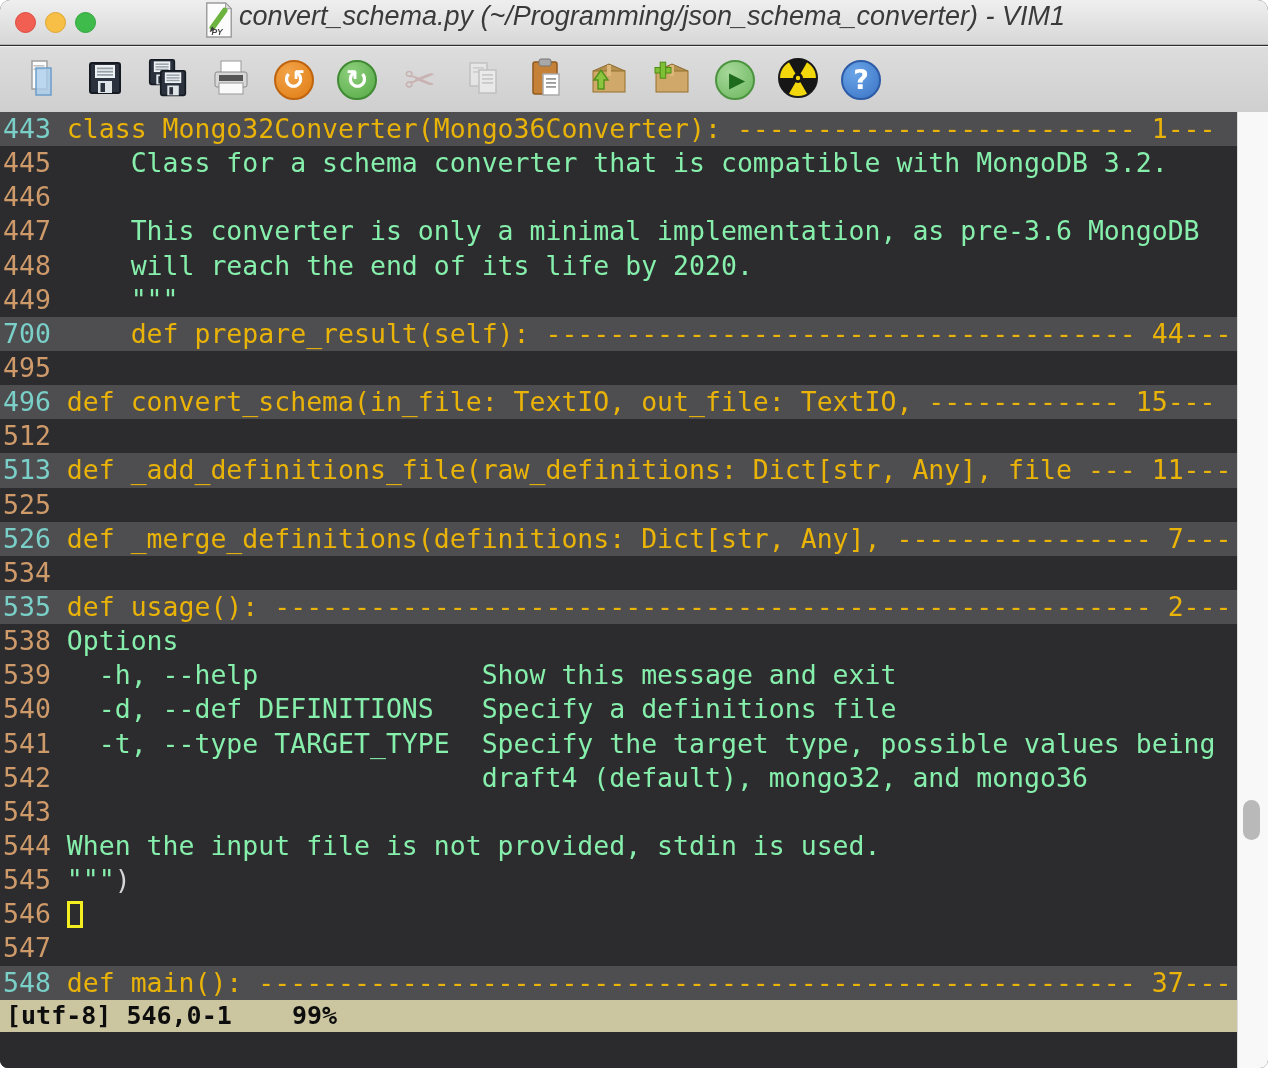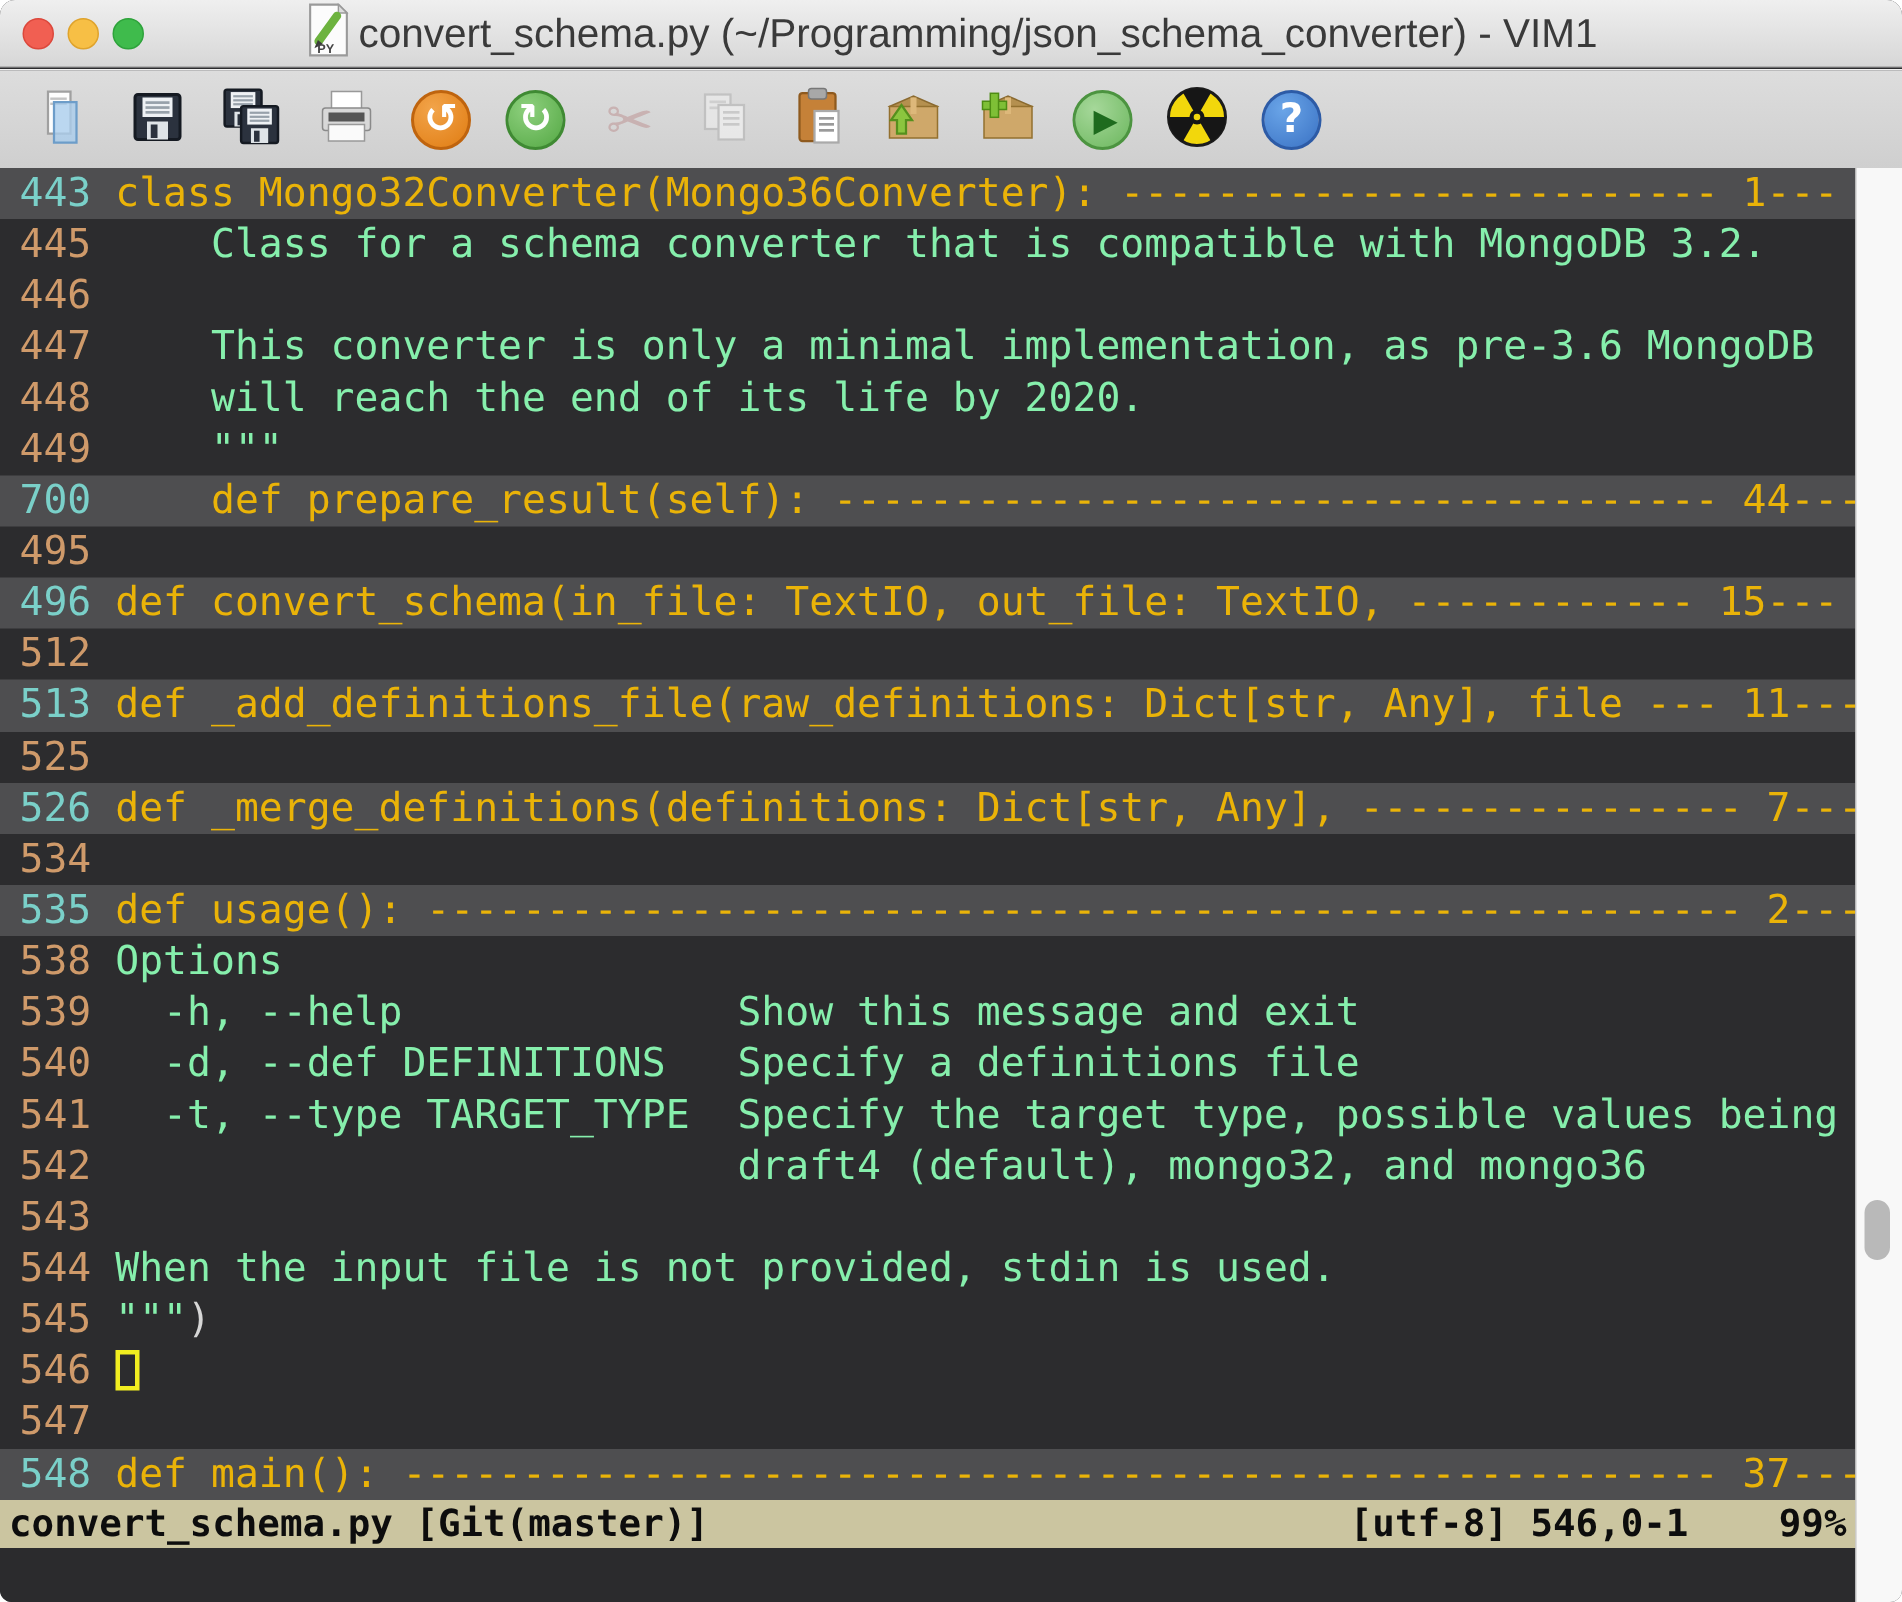--- a/index.html
+++ b/index.html
@@ -8,21 +8,21 @@
 
   
   .titlebar{position:absolute;left:0;top:0;width:100%;height:45px;
     background:linear-gradient(#efefef,#d7d7d7);border-bottom:1px solid #b3b3b3;
     display:flex;align-items:center;box-sizing:border-box;}
   .lights{position:absolute;left:15px;top:0;height:100%;display:flex;align-items:center;gap:9px;}
   .light{width:21px;height:21px;border-radius:50%;box-sizing:border-box;}
   .light.red{background:#f15f52;border:1px solid #dc483c;}
   .light.yellow{background:#f7bf45;border:1px solid #dfa32c;}
   .light.green{background:#3fbb4c;border:1px solid #2ea33b;}
-  .title-wrap{margin:0 auto;display:flex;align-items:center;gap:4px;}
+  .title-wrap{margin:0 auto;display:flex;align-items:flex-start;gap:4px;font-style:italic;}
   .title{font-family:"Liberation Sans",sans-serif;font-size:27px;color:#3a3a3a;white-space:nowrap;}
 
   
   .toolbar{position:absolute;left:0;top:46px;width:100%;height:66px;
     background:linear-gradient(#dddddd,#cfcfcf);border-top:1px solid #f2f2f2;
     display:flex;align-items:center;padding-left:20px;gap:19px;box-sizing:border-box;}
   .tool{width:44px;height:44px;display:flex;align-items:center;justify-content:center;}
   .tool.disabled{opacity:.55;filter:grayscale(35%);}
   .gcirc{width:40px;height:40px;border-radius:50%;display:flex;align-items:center;justify-content:center;
     font-family:"DejaVu Sans",sans-serif;font-weight:bold;box-sizing:border-box;}
@@ -30,21 +30,21 @@
   .gcirc.redo{background:radial-gradient(circle at 35% 30%,#8ed07e,#54a844);border:2px solid #3f8a33;color:#fff;font-size:27px;}
   .gcirc.run{background:radial-gradient(circle at 35% 30%,#a6d89a,#6cb75e);border:2px solid #4c9440;color:#1e6b1e;font-size:21px;padding-left:4px;}
   .gcirc.help{background:radial-gradient(circle at 35% 30%,#6aa5e8,#3a72c4);border:2px solid #2d5ba6;color:#fff;font-size:27px;}
   .cutglyph{font-family:"DejaVu Sans",sans-serif;font-size:38px;color:#d09090;transform:rotate(270deg);line-height:1;}
 
   
   .main{position:absolute;left:0;top:112px;right:0;bottom:0;}
   .editor{position:absolute;left:0;top:0;width:1237px;height:888px;background:#2c2c2e;overflow:hidden;}
   .row{height:34.154px;line-height:34.154px;white-space:pre;font-size:26.5px;padding-left:3px;}
   .row.fold{background:#4e4e50;}
-  .ln{display:inline-block;width:4ch;color:#cf9a6a;margin-left:10px;}
+  .ln{display:inline-block;width:4ch;color:#cf9a6a;}
   .row.fold .ln{color:#7ad0c9;}
   .teal{color:#eab308;}
   .salmon{color:#86efac;}
   .plain{color:#d6d6d6;}
   .cursor{display:inline-block;width:16px;height:27px;border:3px solid #f2ee20;
     box-sizing:border-box;vertical-align:-5px;}
 
   
   .statusbar{position:absolute;left:0;top:888px;width:1237px;height:32px;background:#cbc5a0;
     color:#0d0d0d;font-weight:bold;font-size:25px;line-height:32px;display:flex;
@@ -230,21 +230,20 @@
         <div class="row"><span class="ln">542</span><span class="salmon">                          draft4 (default), mongo32, and mongo36</span></div>
         <div class="row"><span class="ln">543</span></div>
         <div class="row"><span class="ln">544</span><span class="salmon">When the input file is not provided, stdin is used.</span></div>
         <div class="row"><span class="ln">545</span><span class="salmon">"""</span><span class="plain">)</span></div>
         <div class="row"><span class="ln">546</span><span class="cursor"></span></div>
         <div class="row"><span class="ln">547</span></div>
         <div class="row fold"><span class="ln">548</span><span class="teal">def main(): ------------------------------------------------------- 37---</span></div>
       </div>
 
     <div class="statusbar">
-      <span>convert_schema.py [Git(master)]</span>
       <span>[utf-8] 546,0-1    99%</span>
     </div>
 
     <div class="cmdline"></div>
 
     <div class="scrollbar">
       <div class="thumb"></div>
     </div>
   </div>
 

